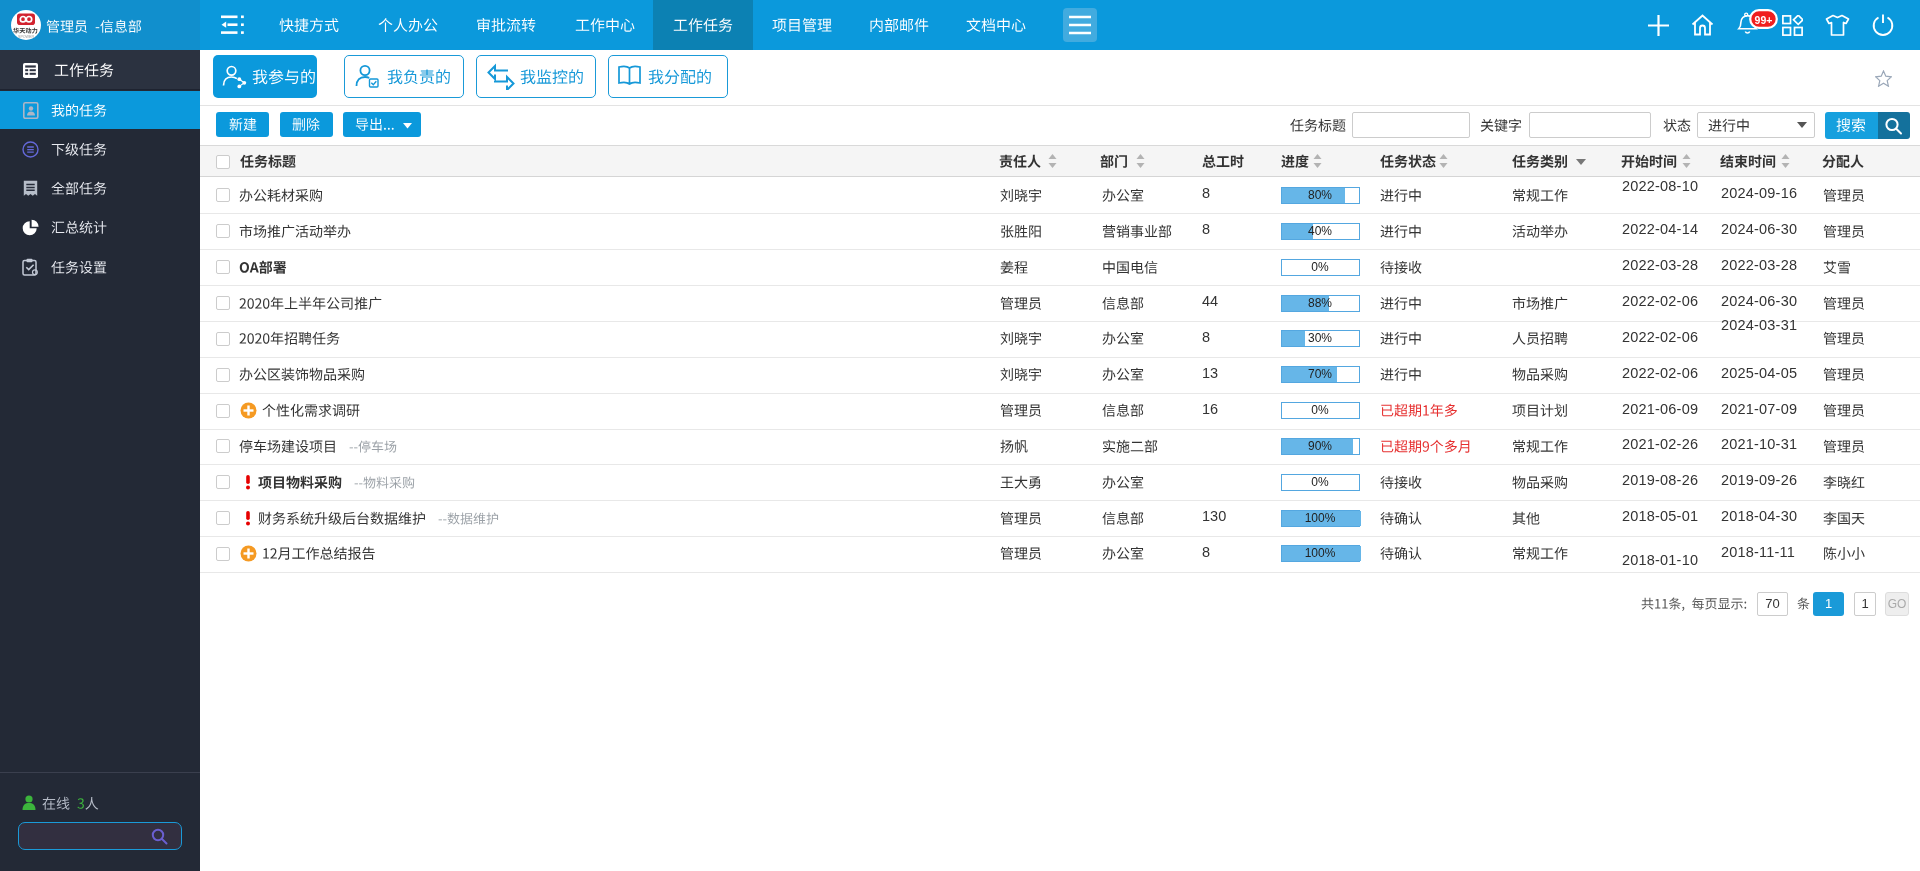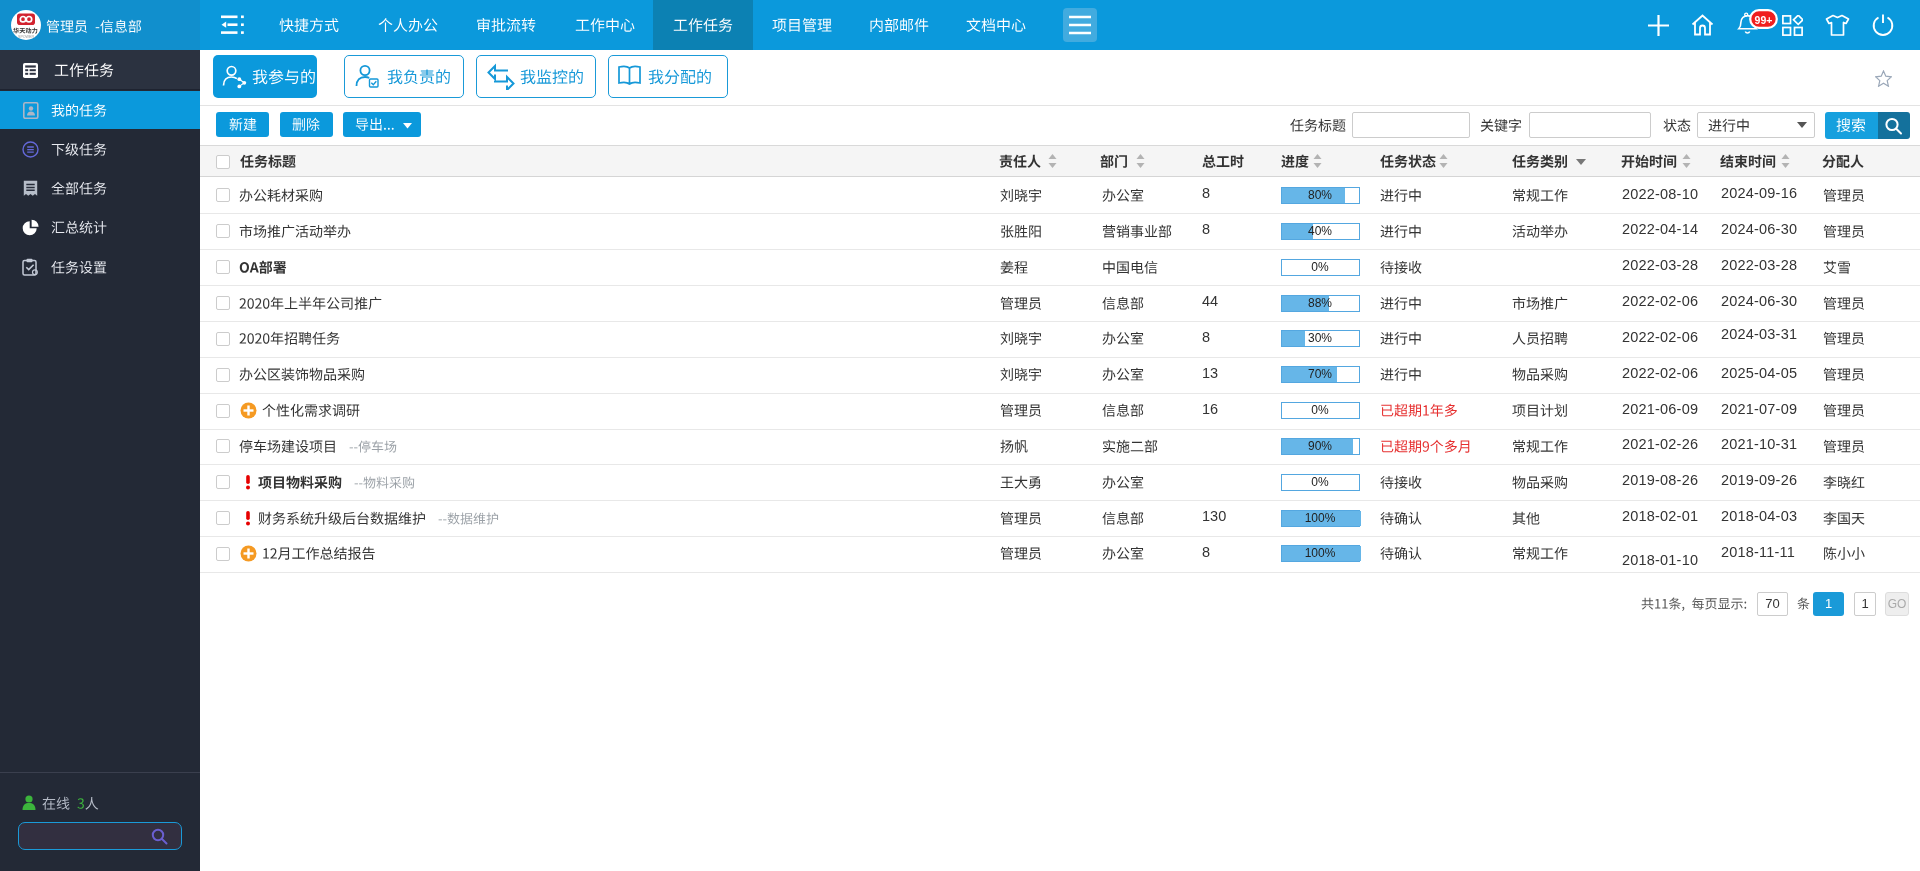--- a/index.html
+++ b/index.html
@@ -445,33 +445,33 @@
   </svg><svg class="tx" style="left:244px;top:510.1px" width="8" height="16">
     <rect x="2.2" y="1" width="3.6" height="9" rx="1.8" fill="#e60000"></rect>
     <circle cx="4" cy="13.6" r="2" fill="#e60000"></circle>
   </svg><svg class="tx" style="left:240px;top:545.4px" width="17" height="17">
     <circle cx="8.5" cy="8.5" r="8" fill="#f59a23"></circle>
     <rect x="3.5" y="7.3" width="10" height="2.4" fill="#fff"></rect>
     <rect x="7.3" y="3.5" width="2.4" height="10" fill="#fff"></rect>
   </svg>
 <div class="hrs" style="top:185.4px">8</div><div style="position:absolute;left:1280.5px;top:186.9px;width:79px;height:17px;border:1px solid #54a7e0;background:#fff;box-sizing:border-box">
     <div style="position:absolute;left:0;top:0;bottom:0;width:63.2px;background:#66b6e8"></div>
-  </div><div class="pct" style="left:1280.5px;top:187.9px;width:79px">80%</div><div class="dt" style="left:1622px;top:186px">2022-08-10</div><div class="dt" style="left:1721px;top:185.4px">2024-09-16</div><div class="hrs" style="top:221.3px">8</div><div style="position:absolute;left:1280.5px;top:222.8px;width:79px;height:17px;border:1px solid #54a7e0;background:#fff;box-sizing:border-box">
+  </div><div class="pct" style="left:1280.5px;top:187.9px;width:79px">80%</div><div class="dt" style="left:1622px;top:178px">2022-08-10</div><div class="dt" style="left:1721px;top:185.4px">2024-09-16</div><div class="hrs" style="top:221.3px">8</div><div style="position:absolute;left:1280.5px;top:222.8px;width:79px;height:17px;border:1px solid #54a7e0;background:#fff;box-sizing:border-box">
     <div style="position:absolute;left:0;top:0;bottom:0;width:31.6px;background:#66b6e8"></div>
   </div><div class="pct" style="left:1280.5px;top:223.8px;width:79px">40%</div><div class="dt" style="left:1622px;top:221.3px">2022-04-14</div><div class="dt" style="left:1721px;top:221.3px">2024-06-30</div><div style="position:absolute;left:1280.5px;top:258.6px;width:79px;height:17px;border:1px solid #54a7e0;background:#fff;box-sizing:border-box"></div><div class="pct" style="left:1280.5px;top:259.6px;width:79px">0%</div><div class="dt" style="left:1622px;top:257.1px">2022-03-28</div><div class="dt" style="left:1721px;top:257.1px">2022-03-28</div><div class="hrs" style="top:293.0px">44</div><div style="position:absolute;left:1280.5px;top:294.5px;width:79px;height:17px;border:1px solid #54a7e0;background:#fff;box-sizing:border-box">
     <div style="position:absolute;left:0;top:0;bottom:0;width:47.4px;background:#66b6e8"></div>
   </div><div class="pct" style="left:1280.5px;top:295.5px;width:79px">88%</div><div class="dt" style="left:1622px;top:293.0px">2022-02-06</div><div class="dt" style="left:1721px;top:293.0px">2024-06-30</div><div class="hrs" style="top:328.8px">8</div><div style="position:absolute;left:1280.5px;top:330.3px;width:79px;height:17px;border:1px solid #54a7e0;background:#fff;box-sizing:border-box">
     <div style="position:absolute;left:0;top:0;bottom:0;width:23.7px;background:#66b6e8"></div>
-  </div><div class="pct" style="left:1280.5px;top:331.3px;width:79px">30%</div><div class="dt" style="left:1622px;top:328.8px">2022-02-06</div><div class="dt" style="left:1721px;top:326px">2024-03-31</div><div class="hrs" style="top:364.7px">13</div><div style="position:absolute;left:1280.5px;top:366.2px;width:79px;height:17px;border:1px solid #54a7e0;background:#fff;box-sizing:border-box">
+  </div><div class="pct" style="left:1280.5px;top:331.3px;width:79px">30%</div><div class="dt" style="left:1622px;top:328.8px">2022-02-06</div><div class="dt" style="left:1721px;top:317px">2024-03-31</div><div class="hrs" style="top:364.7px">13</div><div style="position:absolute;left:1280.5px;top:366.2px;width:79px;height:17px;border:1px solid #54a7e0;background:#fff;box-sizing:border-box">
     <div style="position:absolute;left:0;top:0;bottom:0;width:55.3px;background:#66b6e8"></div>
   </div><div class="pct" style="left:1280.5px;top:367.2px;width:79px">70%</div><div class="dt" style="left:1622px;top:364.7px">2022-02-06</div><div class="dt" style="left:1721px;top:364.7px">2025-04-05</div><div class="hrs" style="top:400.5px">16</div><div style="position:absolute;left:1280.5px;top:402.0px;width:79px;height:17px;border:1px solid #54a7e0;background:#fff;box-sizing:border-box"></div><div class="pct" style="left:1280.5px;top:403.0px;width:79px">0%</div><div class="dt" style="left:1622px;top:400.5px">2021-06-09</div><div class="dt" style="left:1721px;top:400.5px">2021-07-09</div><div style="position:absolute;left:1280.5px;top:437.9px;width:79px;height:17px;border:1px solid #54a7e0;background:#fff;box-sizing:border-box">
     <div style="position:absolute;left:0;top:0;bottom:0;width:71.1px;background:#66b6e8"></div>
   </div><div class="pct" style="left:1280.5px;top:438.9px;width:79px">90%</div><div class="dt" style="left:1622px;top:436.4px">2021-02-26</div><div class="dt" style="left:1721px;top:436.4px">2021-10-31</div><div style="position:absolute;left:1280.5px;top:473.7px;width:79px;height:17px;border:1px solid #54a7e0;background:#fff;box-sizing:border-box"></div><div class="pct" style="left:1280.5px;top:474.7px;width:79px">0%</div><div class="dt" style="left:1622px;top:472.2px">2019-08-26</div><div class="dt" style="left:1721px;top:472.2px">2019-09-26</div><div class="hrs" style="top:508.1px">130</div><div style="position:absolute;left:1280.5px;top:509.6px;width:79px;height:17px;border:1px solid #54a7e0;background:#fff;box-sizing:border-box">
     <div style="position:absolute;left:0;top:0;bottom:0;width:79.0px;background:#66b6e8"></div>
-  </div><div class="pct" style="left:1280.5px;top:510.6px;width:79px">100%</div><div class="dt" style="left:1622px;top:508.1px">2018-02-01</div><div class="dt" style="left:1721px;top:508.1px">2018-04-03</div><div class="hrs" style="top:543.9px">8</div><div style="position:absolute;left:1280.5px;top:545.4px;width:79px;height:17px;border:1px solid #54a7e0;background:#fff;box-sizing:border-box">
+  </div><div class="pct" style="left:1280.5px;top:510.6px;width:79px">100%</div><div class="dt" style="left:1622px;top:508.1px">2018-05-01</div><div class="dt" style="left:1721px;top:508.1px">2018-04-30</div><div class="hrs" style="top:543.9px">8</div><div style="position:absolute;left:1280.5px;top:545.4px;width:79px;height:17px;border:1px solid #54a7e0;background:#fff;box-sizing:border-box">
     <div style="position:absolute;left:0;top:0;bottom:0;width:79.0px;background:#66b6e8"></div>
   </div><div class="pct" style="left:1280.5px;top:546.4px;width:79px">100%</div><div class="dt" style="left:1622px;top:552px">2018-01-10</div><div class="dt" style="left:1721px;top:543.9px">2018-11-11</div>
 <svg class="tx" style="left:46px;top:15.5px" width="97" height="21.0">
     <g transform="translate(0 15.61) scale(0.014000)">
       <g fill="#fff">
         <use href="#g0" x="0"></use>
         <use href="#g1" x="1000"></use>
         <use href="#g2" x="2000"></use>
         <use href="#g3" x="3500"></use>
         <use href="#g4" x="3847"></use>

